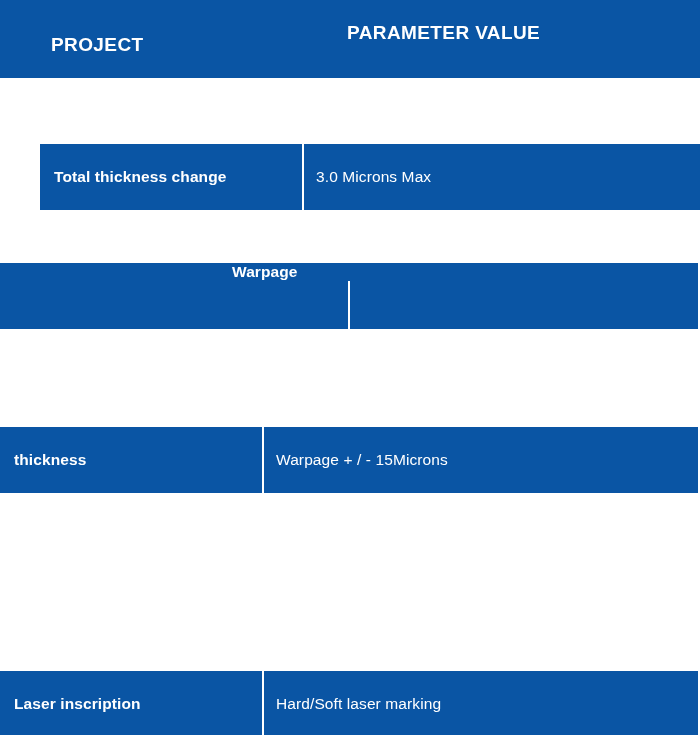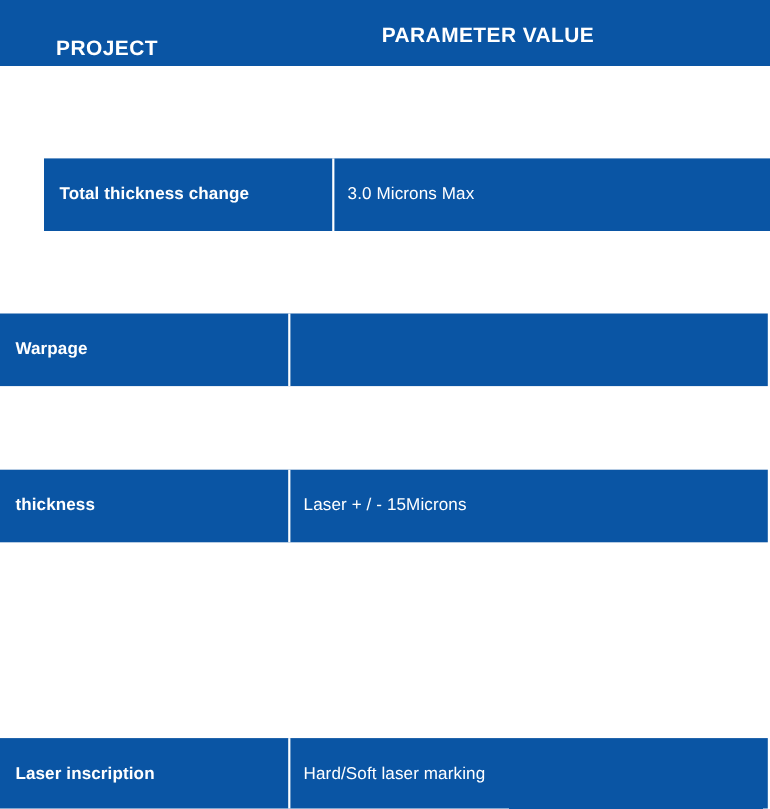--- a/index.html
+++ b/index.html
@@ -20,21 +20,21 @@
     height: 735px;
     background: #ffffff;
   }
 
   
   .table-header {
     position: absolute;
     left: 0;
     top: 0;
     width: 700px;
-    height: 60px;
+    height: 78px;
     background: #0a55a4;
     display: flex;
     align-items: center;
   }
   .header-cell {
     color: #ffffff;
     font-weight: bold;
     font-size: 19px;
     letter-spacing: 0.4px;
     white-space: nowrap;
@@ -46,21 +46,21 @@
   .row {
     position: absolute;
     left: 0;
     width: 698px;
     height: 66px;
     background: #0a55a4;
     display: flex;
     align-items: center;
   }
   .row-1 { top: 144px; margin-left: 40px; }
-  .row-2 { top: 285px; }
+  .row-2 { top: 263px; flex-direction: column; }
   .row-3 { top: 427px; }
   .row-4 { top: 539px; }
   .row-5 { top: 671px; }
 
   .cell-project {
     position: relative;
     box-sizing: border-box;
     width: 262px;
     height: 66px;
     display: flex;
@@ -107,21 +107,21 @@
   </div>
 
   <div class="row row-2">
     <div class="cell-project">Warpage</div>
     <div class="divider"></div>
   </div>
 
   <div class="row row-3">
     <div class="cell-project">thickness</div>
     <div class="divider"></div>
-    <div class="cell-value">Laser + / - 15Microns</div>
+    <div class="cell-value">Warpage + / - 15Microns</div>
   </div>
 
 
   <div class="row row-5">
     <div class="cell-project">Laser inscription</div>
     <div class="divider"></div>
     <div class="cell-value">Hard/Soft laser marking</div>
   </div>
 
 </div>

